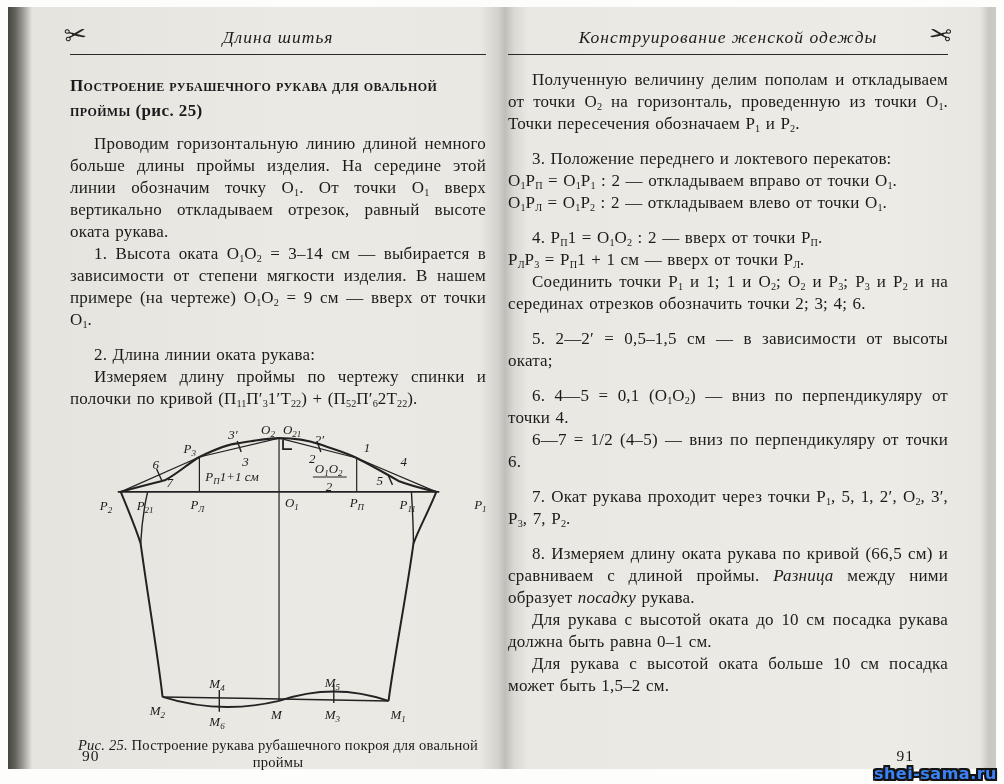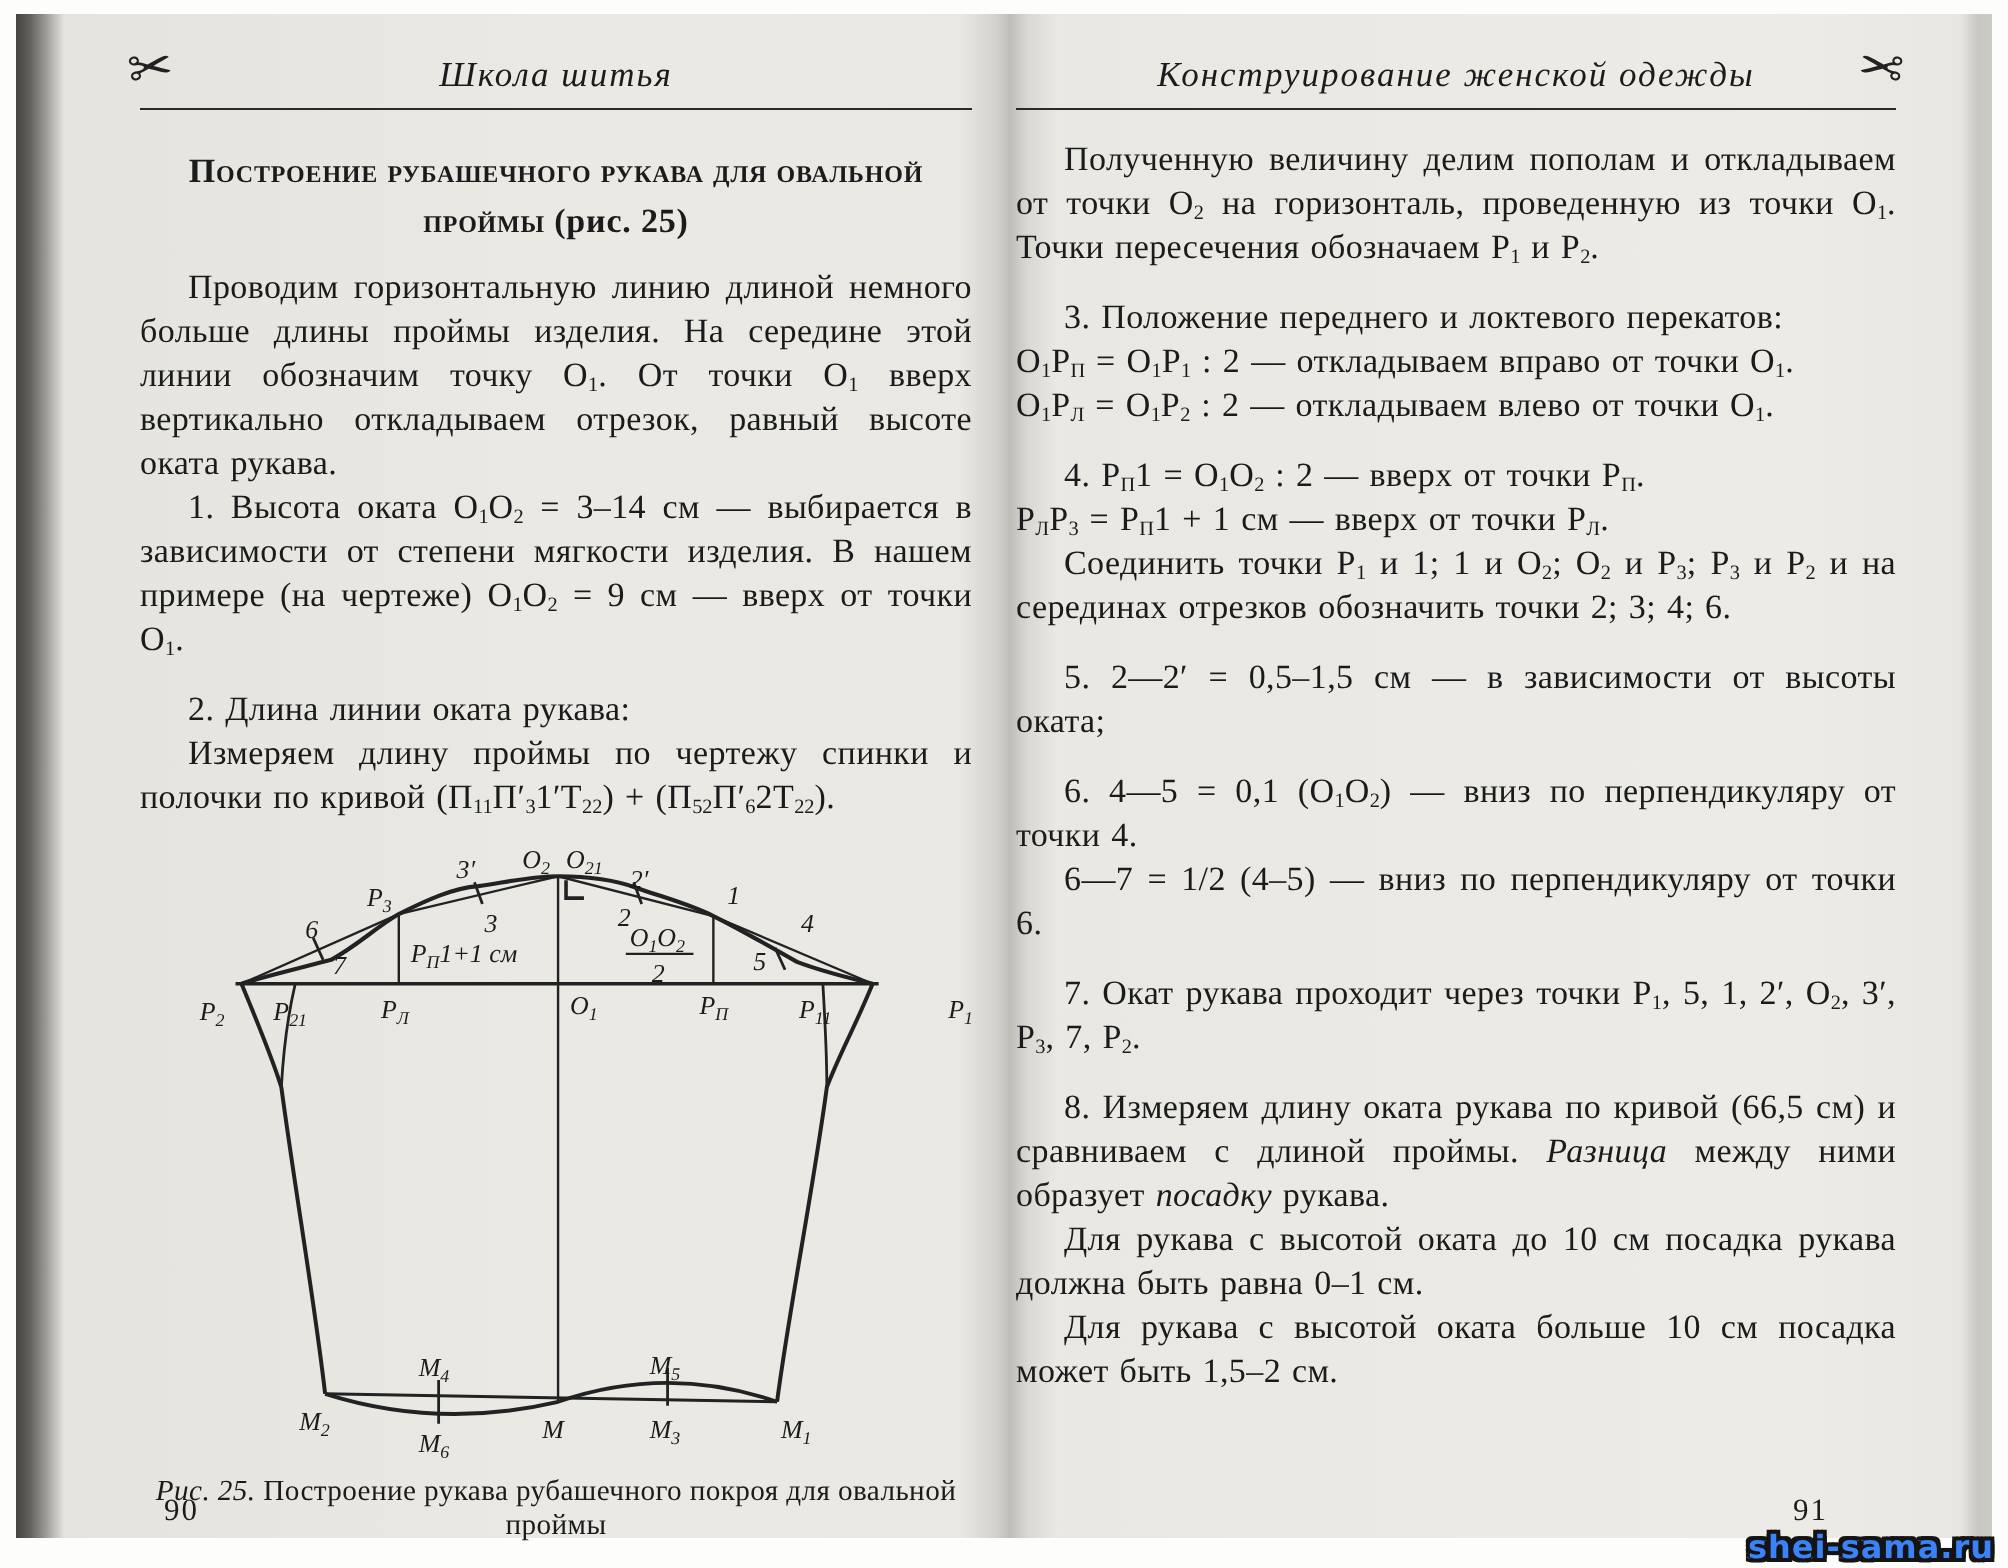--- a/index.html
+++ b/index.html
@@ -19,21 +19,21 @@
   .page-inner-l{position:relative;height:100%;padding:20px 0 0 38px;width:416px;}
   .page-inner-r{position:relative;height:100%;padding:20px 14px 0 10px;width:440px;}
 
   .running-head{position:relative;text-align:center;font-style:italic;font-size:17.5px;
           letter-spacing:1px;padding-bottom:6px;border-bottom:1.7px solid #2a2a28;}
   .scissors{position:absolute;top:-8px;font-family:"DejaVu Sans",sans-serif;font-style:normal;
           font-size:27px;color:#222;letter-spacing:0;}
   .scissors-l{left:-6px;transform:rotate(-8deg);}
   .scissors-r{right:-4px;transform:scaleX(-1) rotate(-8deg);}
 
-  .page-title{margin:18px 0 10px 0;text-align:center;font-weight:bold;font-size:17px;
+  .page-title{margin:18px 0 10px 0;text-align:left;font-weight:bold;font-size:17px;
           letter-spacing:.4px;line-height:25px;font-variant:small-caps;}
   .page-title .normal{font-variant:normal;font-weight:bold;}
 
   .bodytext p{margin:0;text-align:justify;font-size:17px;line-height:22px;
           letter-spacing:.2px;word-spacing:1px;}
   .bodytext p.indent{text-indent:24px;}
   .bodytext p.gap{margin-top:13px;}
   .bodytext sub{font-size:.60em;line-height:0;vertical-align:-0.25em;letter-spacing:0;}
 
   .figure-wrap{position:relative;margin:4px 0 0 -2px;width:440px;}
@@ -58,21 +58,21 @@
 <div class="scan">
   <div class="spread">
     <div class="edge-left"></div>
     <div class="binding"></div>
     <div class="edge-right"></div>
 
     <div class="page page-left">
       <div class="page-inner-l">
         <div class="running-head">
           <span class="scissors scissors-l">✂</span>
-          <span>Школа шитья</span>
+          <span>Длина шитья</span>
         </div>
 
         <div class="page-title">
           <span>Построение рубашечного рукава для овальной</span><br>
           <span>проймы</span><span class="normal"> (рис. 25)</span>
         </div>
 
         <div class="bodytext">
             <p class="indent">Проводим горизонтальную линию длиной немного больше длины проймы изделия. На середине этой линии обозначим точку О<sub>1</sub>. От точки О<sub>1</sub> вверх вертикально откладываем отрезок, равный высоте оката рукава.</p>
             <p class="indent">1. Высота оката О<sub>1</sub>О<sub>2</sub> = 3–14 см — выбирается в зависимости от степени мягкости изделия. В нашем примере (на чертеже) О<sub>1</sub>О<sub>2</sub> = 9 см — вверх от точки О<sub>1</sub>.</p>

